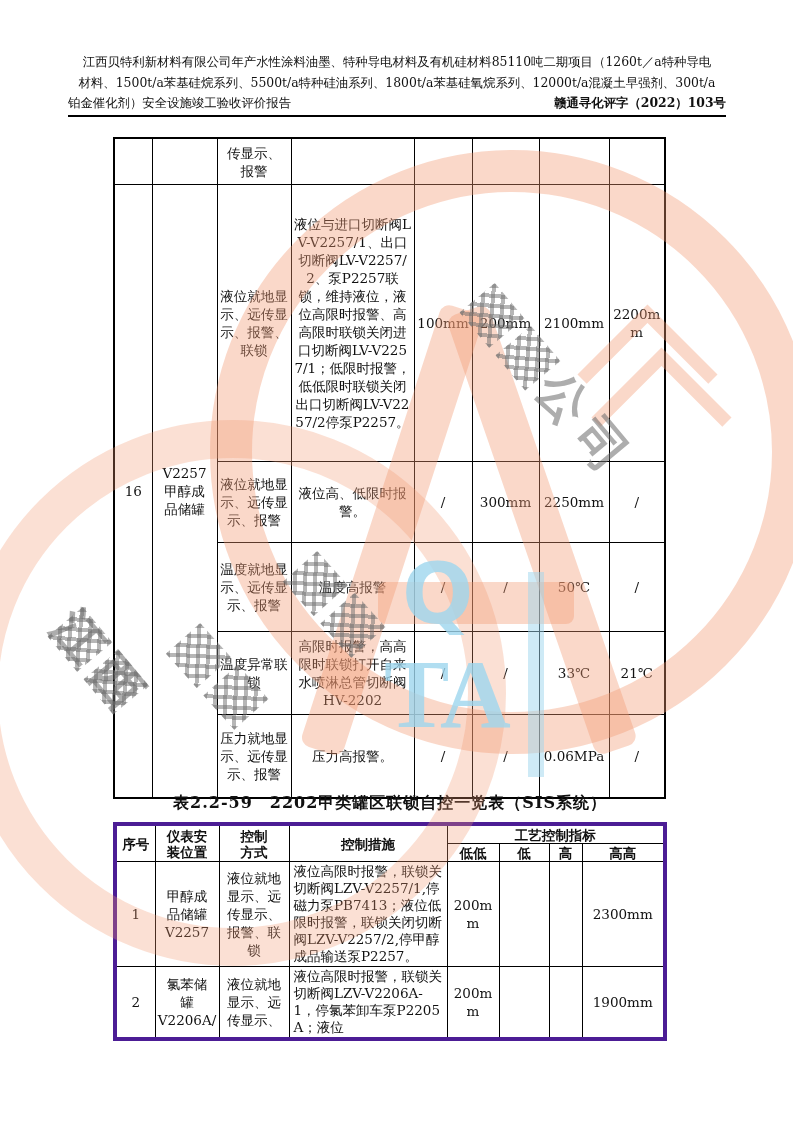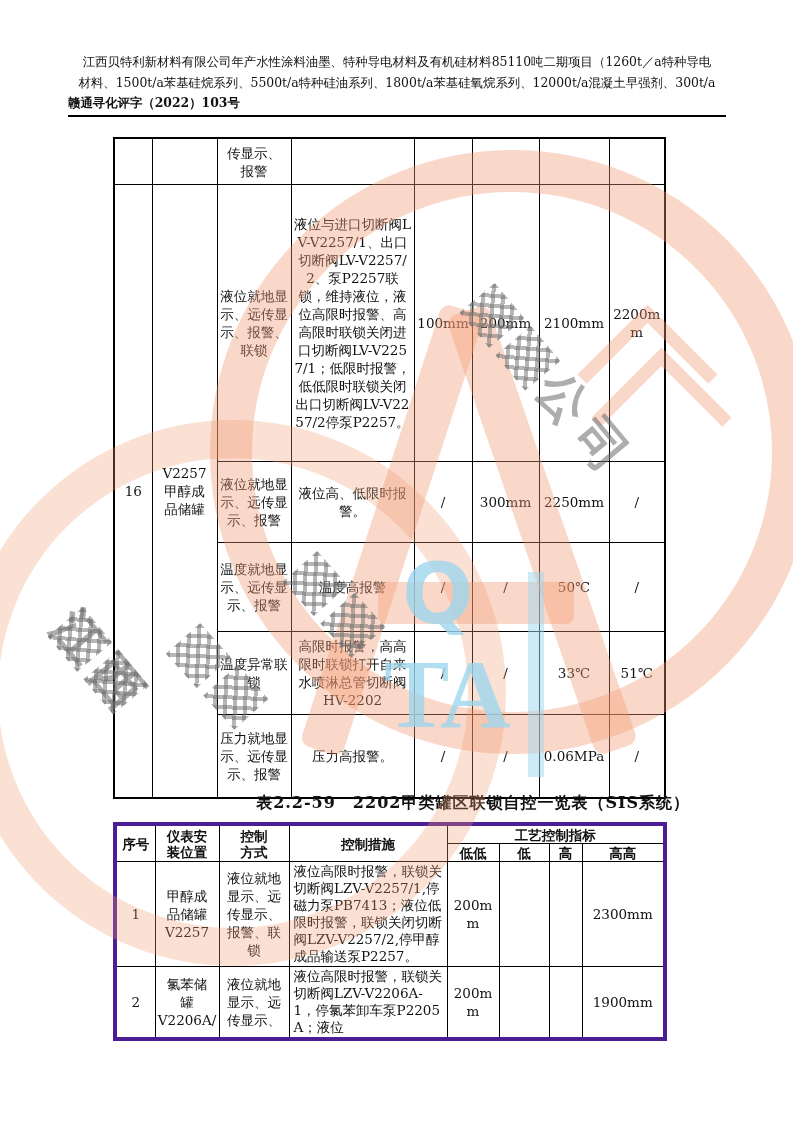--- a/index.html
+++ b/index.html
@@ -16,21 +16,21 @@
   td{border:1px solid #000;text-align:center;vertical-align:middle;
      font-size:13.5px;line-height:18px;padding:1px 2px;overflow:hidden;word-break:break-all;}
   .t1{left:113px;top:137px;width:551px;border:2px solid #000;}
   .t1 .rp td{height:43px;}
   .t1 .rs1 td{height:274px;}
   .t1 .rs2 td{height:78px;}
   .t1 .rs3 td{height:86px;}
   .t1 .rs4 td{height:80px;}
   .t1 .rs5 td{height:80px;}
   .pre{white-space:pre-line;margin-top:12px;}
-  .t2title{position:absolute;left:90px;top:793px;width:600px;text-align:right;
+  .t2title{position:absolute;left:90px;top:793px;width:600px;text-align:center;
            font-size:16px;font-weight:bold;letter-spacing:1px;}
   .t2{left:113px;top:822px;width:550px;border:4px solid #4c1d95;}
   .t2 .hdrow td{height:17px;font-weight:bold;line-height:16px;padding:0 1px;}
   .t2 .r1 td{height:102px;}
   .t2 .r2 td{height:56px;}
   .measure{text-align:left;line-height:17px;padding:1px 4px;}
   .pagenum{position:absolute;left:0;top:1032px;width:793px;text-align:center;font-size:14.5px;}
   
   .wm{position:absolute;left:0;top:0;width:793px;height:1122px;pointer-events:none;z-index:5;}
   .wm *{position:absolute;}
@@ -60,20 +60,21 @@
 </style>
 </head>
 <body>
 
 <div class="page">
 
   <div class="hdr">
     <div class="hline">江西贝特利新材料有限公司年产水性涂料油墨、特种导电材料及有机硅材料85110吨二期项目（1260t／a特种导电</div>
     <div class="hline">材料、1500t/a苯基硅烷系列、5500t/a特种硅油系列、1800t/a苯基硅氧烷系列、12000t/a混凝土早强剂、300t/a</div>
     <div class="l3">
+      <span>铂金催化剂）安全设施竣工验收评价报告</span>
       <span class="docnum">赣通寻化评字（2022）103号</span>
     </div>
   </div>
   <div class="hrule"></div>
 
   <table class="t1">
     <colgroup>
       <col style="width:38px">
         <col style="width:65px">
         <col style="width:74px">
@@ -122,21 +123,21 @@
       <td>/</td>
       <td>50℃</td>
       <td>/</td>
     </tr>
     <tr class="rs4">
       <td>温度异常联锁</td>
       <td>高限时报警，高高限时联锁打开自来水喷淋总管切断阀HV-2202</td>
       <td>/</td>
       <td>/</td>
       <td>33℃</td>
-      <td>51℃</td>
+      <td>21℃</td>
     </tr>
     <tr class="rs5">
       <td>压力就地显示、远传显示、报警</td>
       <td>压力高报警。</td>
       <td>/</td>
       <td>/</td>
       <td>0.06MPa</td>
       <td>/</td>
     </tr>
   </tbody>

